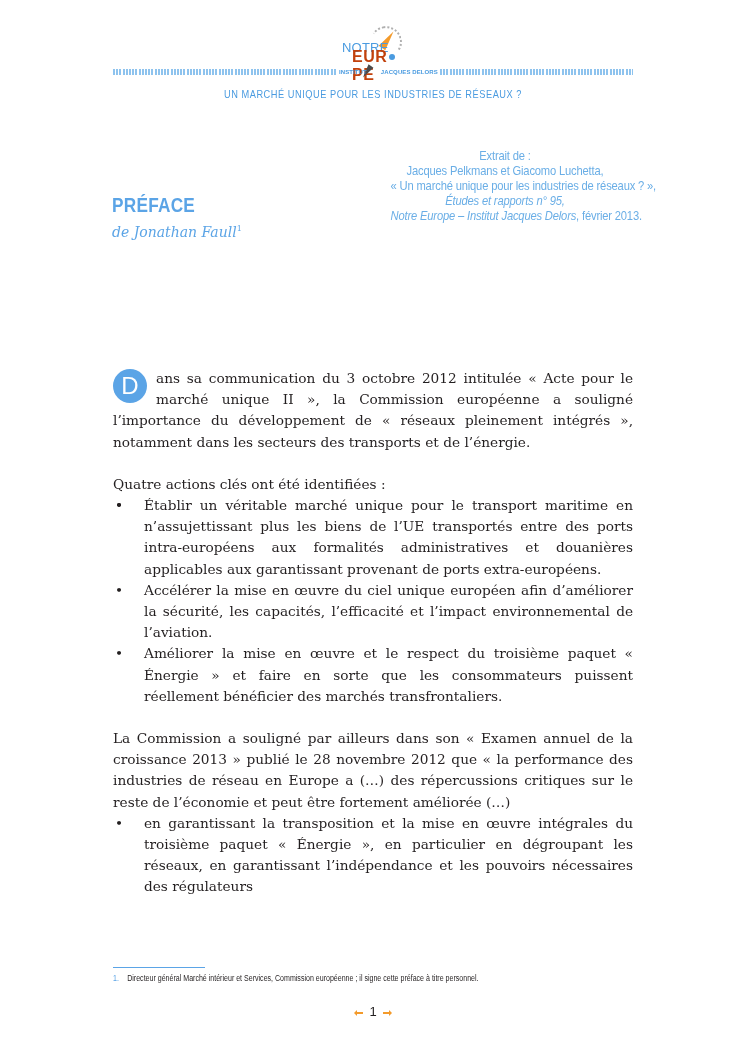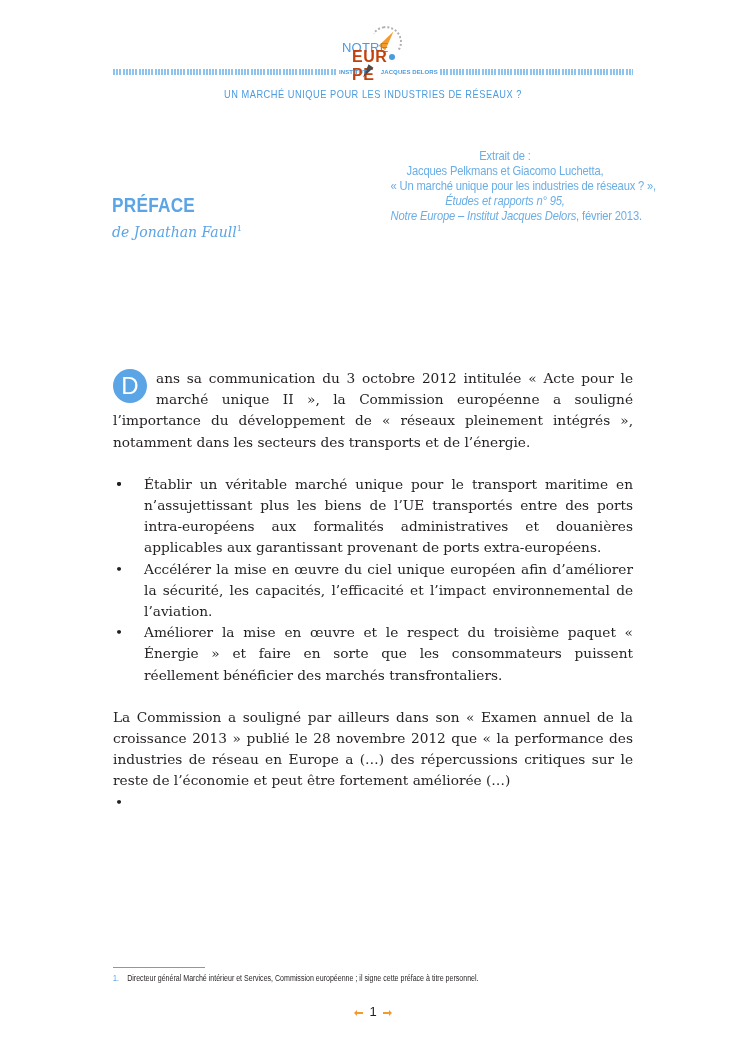--- a/index.html
+++ b/index.html
@@ -79,29 +79,30 @@
   <span class="line"><i>Études et rapports n° 95,</i></span>
   <span class="line"><i>Notre Europe – Institut Jacques Delors</i><span>, février 2013.</span></span>
 </div>
 
 <div class="preface-title">PRÉFACE</div>
 <div class="author"><span>de Jonathan Faull</span><sup>1</sup></div>
 
 <div class="body">
   <p class="para-first"><span class="dropcap">D</span><span>ans sa communication du 3 octobre 2012 intitulée « Acte pour le marché unique II », la Commission européenne a souligné l’importance du développement de « réseaux pleinement intégrés », notamment dans les secteurs des transports et de l’énergie.</span></p>
   <div class="gap"></div>
+  <p>Quatre actions clés ont été identifiées :</p>
   <ul>
     <li><span class="bullet">•</span></li>
     <li><span class="bullet">•</span><span>Établir un véritable marché unique pour le transport maritime en n’assujettissant plus les biens de l’UE transportés entre des ports intra-européens aux formalités administratives et douanières applicables aux garantissant provenant de ports extra-européens.</span></li>
     <li><span class="bullet">•</span><span>Accélérer la mise en œuvre du ciel unique européen afin d’améliorer la sécurité, les capacités, l’efficacité et l’impact environnemental de l’aviation.</span></li>
     <li><span class="bullet">•</span><span>Améliorer la mise en œuvre et le respect du troisième paquet « Énergie » et faire en sorte que les consommateurs puissent réellement bénéficier des marchés transfrontaliers.</span></li>
   </ul>
   <div class="gap"></div>
   <p>La Commission a souligné par ailleurs dans son « Examen annuel de la croissance 2013 » publié le 28 novembre 2012 que « la performance des industries de réseau en Europe a (…) des répercussions critiques sur le reste de l’économie et peut être fortement améliorée (…)</p>
   <ul>
-    <li><span class="bullet">•</span></li>
+    <li><span class="bullet">•</span><span>en garantissant la transposition et la mise en œuvre intégrales du troisième paquet « Énergie », en particulier en dégroupant les réseaux, en garantissant l’indépendance et les pouvoirs nécessaires des régulateurs</span></li>
   </ul>
 </div>
 
 <div class="fn-rule"></div>
 <div class="footnote"><span class="fn-num">1.</span><span>Directeur général Marché intérieur et Services, Commission européenne ; il signe cette préface à titre personnel.</span></div>
 
 <div class="page-num"><span class="dash l"></span><span>1</span><span class="dash r"></span></div>
 
 </body></html>

